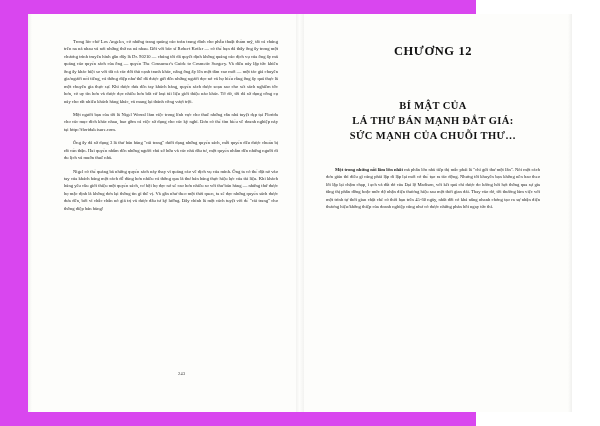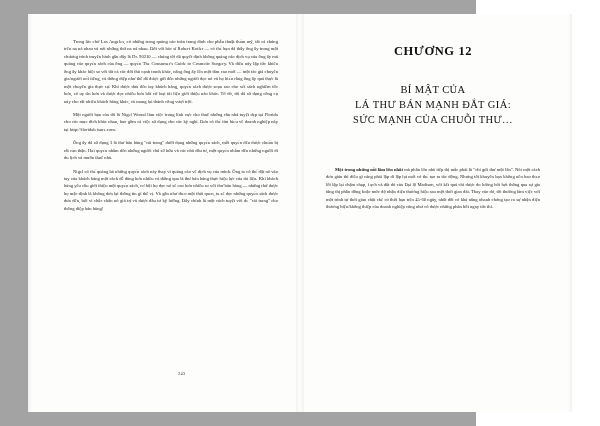--- a/index.html
+++ b/index.html
@@ -10,21 +10,21 @@
     width: 600px;
     height: 426px;
     background: #ffffff;
     font-family: "Liberation Serif", serif;
     overflow: hidden;
   }
   .spread {
     position: relative;
     width: 476px;
     height: 426px;
-    background: #a3a3a3;
+    background: #d946ef;
   }
   
   .page {
     position: absolute;
     top: 14px;
     height: 398px;
     background: #fdfdfb;
   }
   .page-left {
     left: 28px;
@@ -63,26 +63,26 @@
     font-family: "Liberation Serif", serif;
     font-size: 12.5px;
     font-weight: bold;
     letter-spacing: 0.6px;
     text-align: center;
     color: #111;
     margin: 0;
   }
   .chapter-title {
     font-family: "Liberation Serif", serif;
-    font-weight: normal;
+    font-weight: bold;
     text-align: center;
     color: #111;
     letter-spacing: 0.4px;
     line-height: 1.42;
-    margin: 0;
+    margin: 16px;
   }
   .chapter-title .l1 { font-size: 10.5px; display: block; }
   .chapter-title .l2 { font-size: 10.5px; display: block; }
   .chapter-title .l3 { font-size: 10.5px; display: block; }
 
   
   .lead {
     font-size: 4.6px;
     line-height: 1.62;
     text-align: justify;

